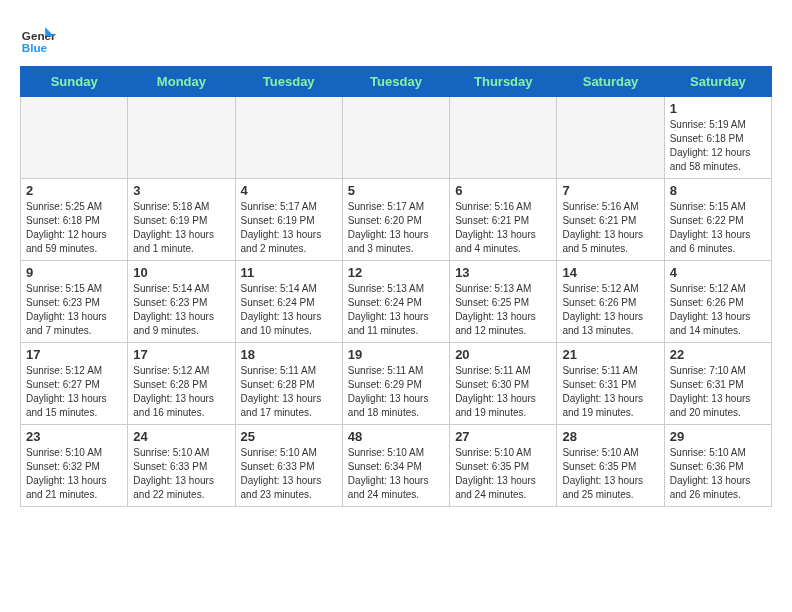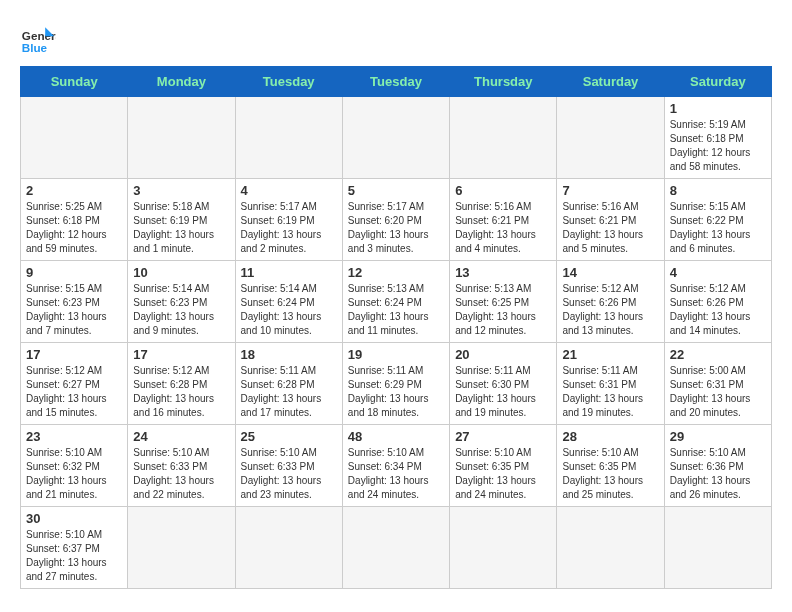--- a/index.html
+++ b/index.html
@@ -243,21 +243,21 @@
 Daylight: 13 hours and 19 minutes.</div>
         </td>
         <td>
           <span class="day-number">21</span>
           <div class="day-info">Sunrise: 5:11 AM
 Sunset: 6:31 PM
 Daylight: 13 hours and 19 minutes.</div>
         </td>
         <td>
           <span class="day-number">22</span>
-          <div class="day-info">Sunrise: 5:00 AM
+          <div class="day-info">Sunrise: 7:10 AM
 Sunset: 6:31 PM
 Daylight: 13 hours and 20 minutes.</div>
         </td>
       </tr>
       <tr>
         <td>
           <span class="day-number">23</span>
           <div class="day-info">Sunrise: 5:10 AM
 Sunset: 6:32 PM
 Daylight: 13 hours and 21 minutes.</div>
@@ -291,29 +291,15 @@
           <div class="day-info">Sunrise: 5:10 AM
 Sunset: 6:35 PM
 Daylight: 13 hours and 25 minutes.</div>
         </td>
         <td>
           <span class="day-number">29</span>
           <div class="day-info">Sunrise: 5:10 AM
 Sunset: 6:36 PM
 Daylight: 13 hours and 26 minutes.</div>
         </td>
-      </tr>
-      <tr class="last-row">
-        <td>
-          <span class="day-number">30</span>
-          <div class="day-info">Sunrise: 5:10 AM
-Sunset: 6:37 PM
-Daylight: 13 hours and 27 minutes.</div>
-        </td>
-        <td class="empty"></td>
-        <td class="empty"></td>
-        <td class="empty"></td>
-        <td class="empty"></td>
-        <td class="empty"></td>
-        <td class="empty"></td>
       </tr>
     </tbody>
 </table>
 
 </body></html>

